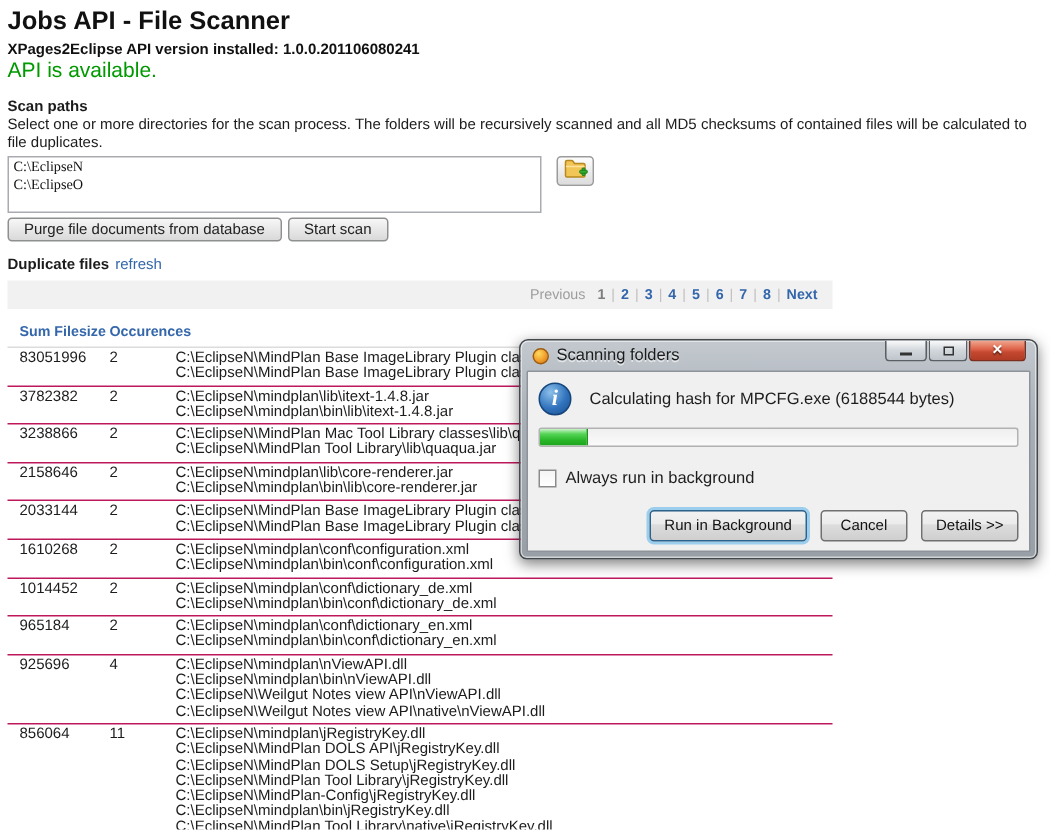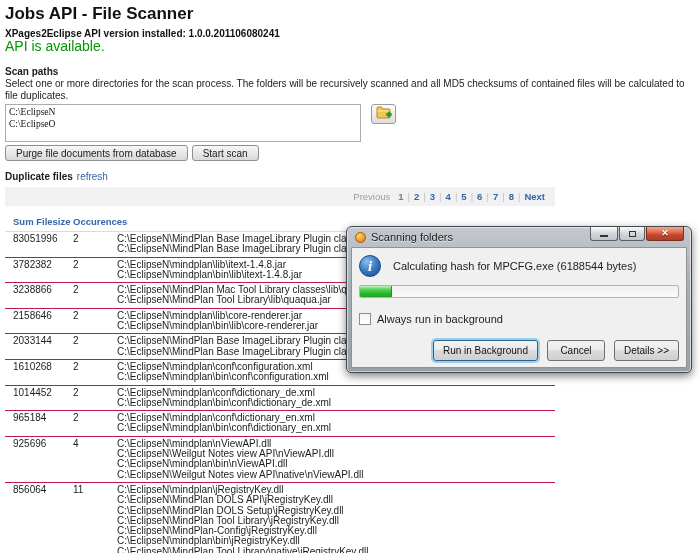--- a/index.html
+++ b/index.html
@@ -240,22 +240,22 @@
         <div class="cell paths">
           <div>C:\EclipseN\mindplan\conf\dictionary_en.xml</div>
           <div>C:\EclipseN\mindplan\bin\conf\dictionary_en.xml</div>
         </div>
       </div>
       <div class="trow">
         <div class="cell">925696</div>
         <div class="cell">4</div>
         <div class="cell paths">
           <div>C:\EclipseN\mindplan\nViewAPI.dll</div>
+          <div>C:\EclipseN\mindplan\bin\nViewAPI.dll</div>
           <div>C:\EclipseN\Weilgut Notes view API\nViewAPI.dll</div>
-          <div>C:\EclipseN\mindplan\bin\nViewAPI.dll</div>
           <div>C:\EclipseN\Weilgut Notes view API\native\nViewAPI.dll</div>
         </div>
       </div>
       <div class="trow">
         <div class="cell">856064</div>
         <div class="cell">11</div>
         <div class="cell paths">
           <div>C:\EclipseN\mindplan\jRegistryKey.dll</div>
           <div>C:\EclipseN\MindPlan DOLS API\jRegistryKey.dll</div>
           <div>C:\EclipseN\MindPlan DOLS Setup\jRegistryKey.dll</div>

